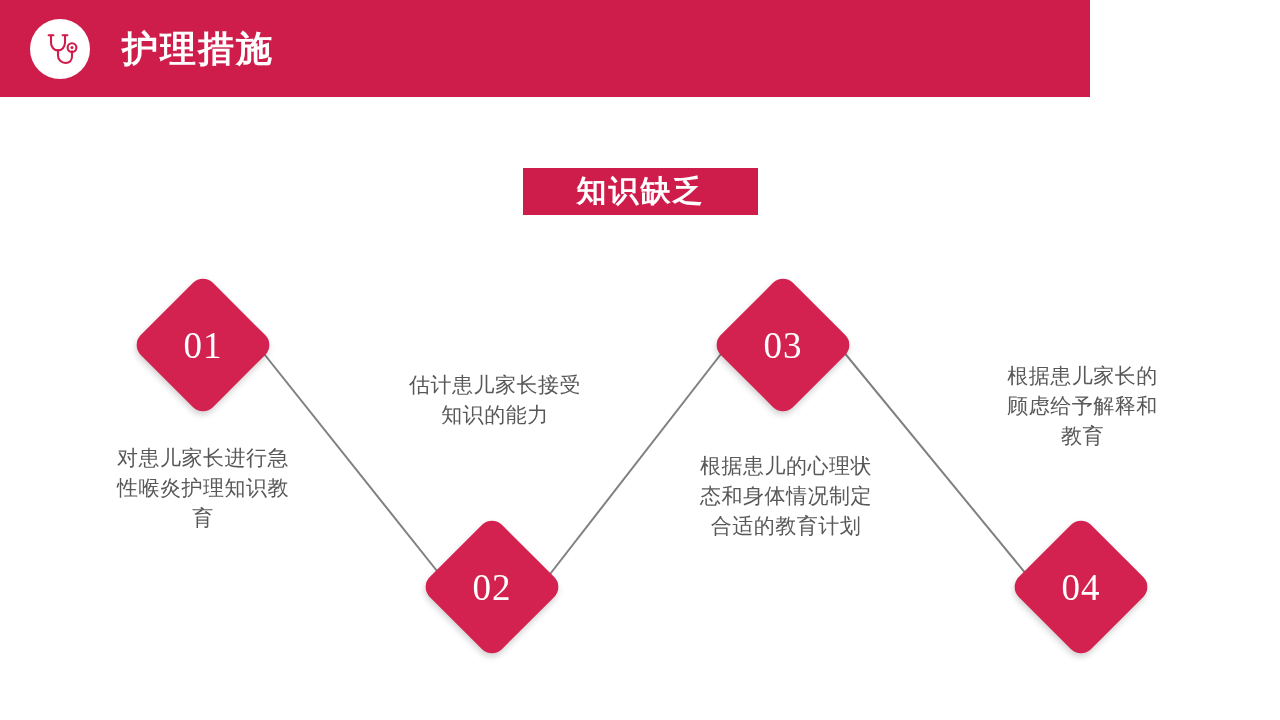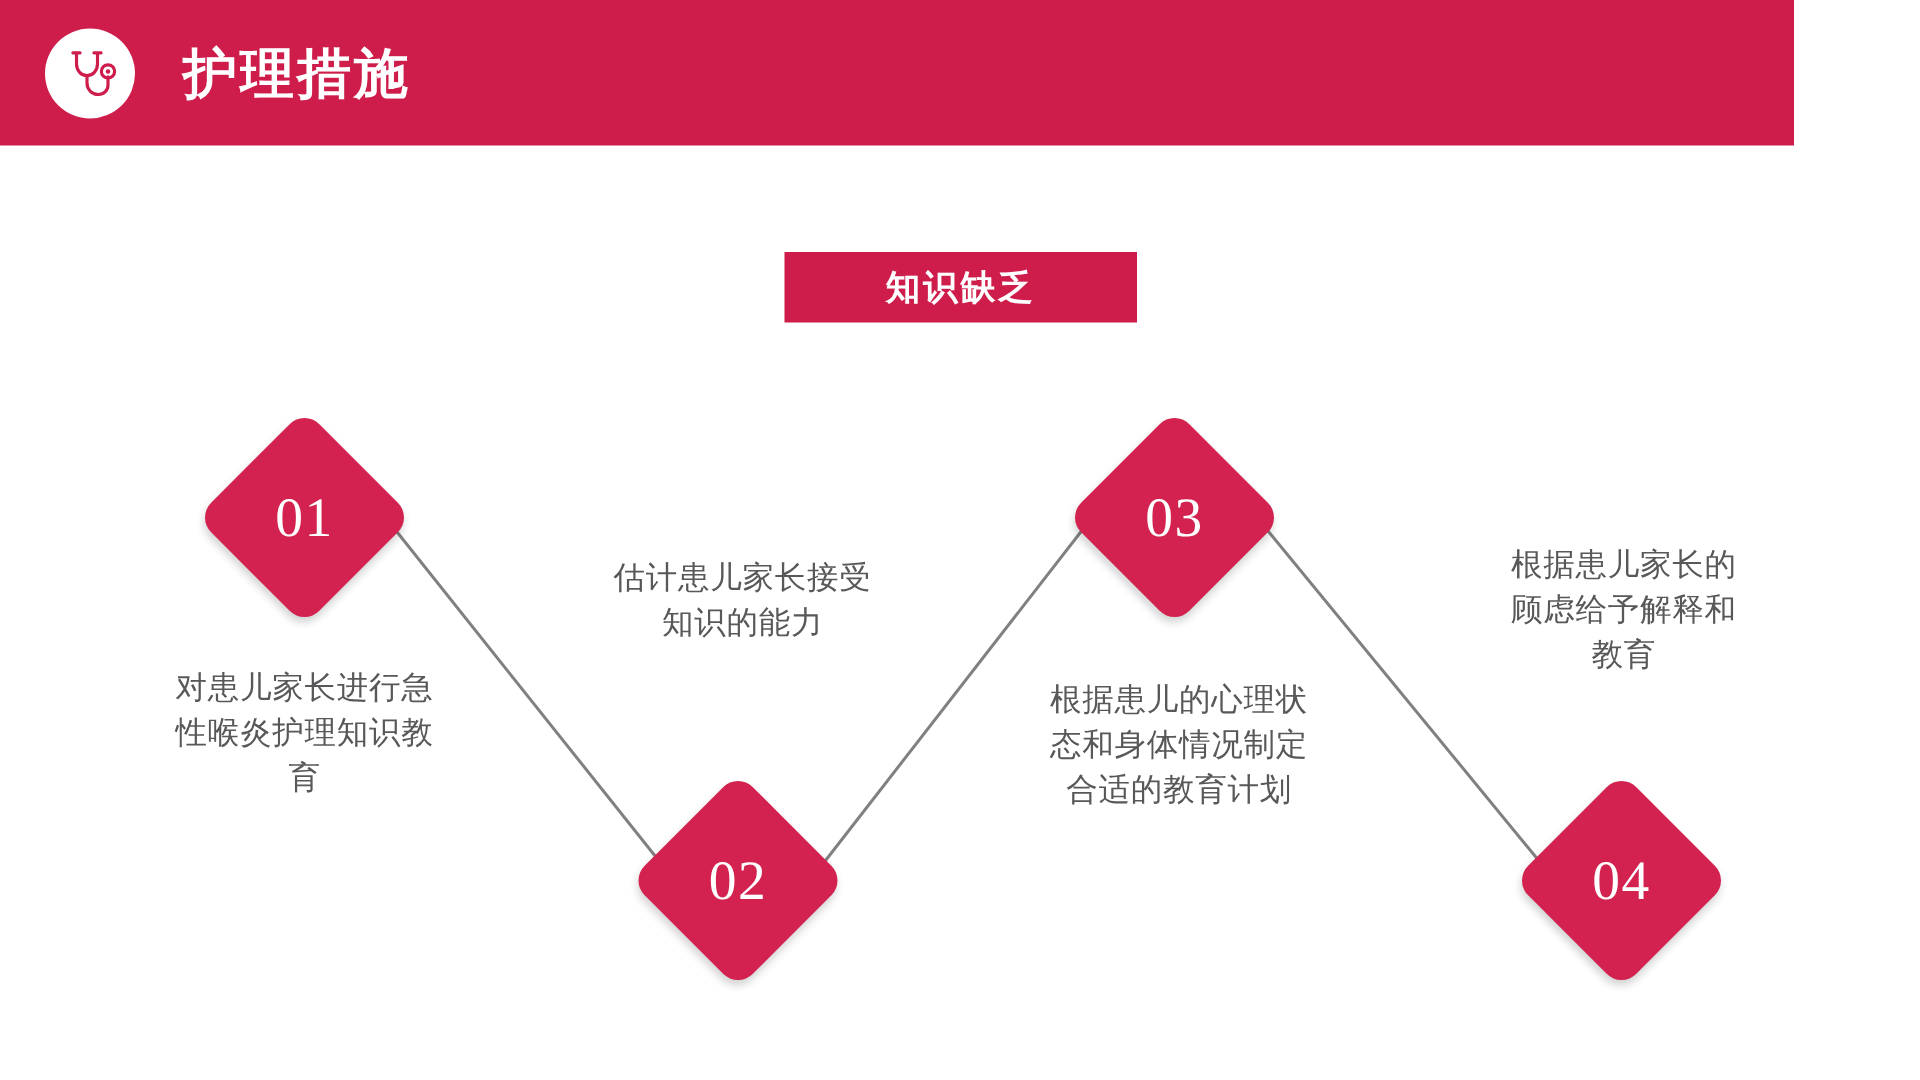--- a/index.html
+++ b/index.html
@@ -13,21 +13,21 @@
     font-family: "Liberation Serif", "DejaVu Serif", serif;
     overflow: hidden;
     position: relative;
   }
 
   
   .header {
     position: absolute;
     left: 0;
     top: 0;
-    width: 1196px;
+    width: 1090px;
     height: 97px;
     background: #ce1c4b;
     display: flex;
     align-items: center;
   }
   .header-logo {
     width: 60px;
     height: 60px;
     margin-left: 30px;
     border-radius: 50%;
@@ -57,21 +57,21 @@
     width: 235px;
     height: 47px;
     background: #ce1c4b;
     display: flex;
     align-items: center;
     justify-content: center;
   }
   .section-banner-label {
     color: #ffffff;
     font-family: "Liberation Serif", "DejaVu Serif", serif;
-    font-size: 23px;
+    font-size: 30px;
     font-weight: bold;
     letter-spacing: 2px;
     white-space: nowrap;
   }
 
   
   .diagram {
     position: absolute;
     left: 0;
     top: 0;

